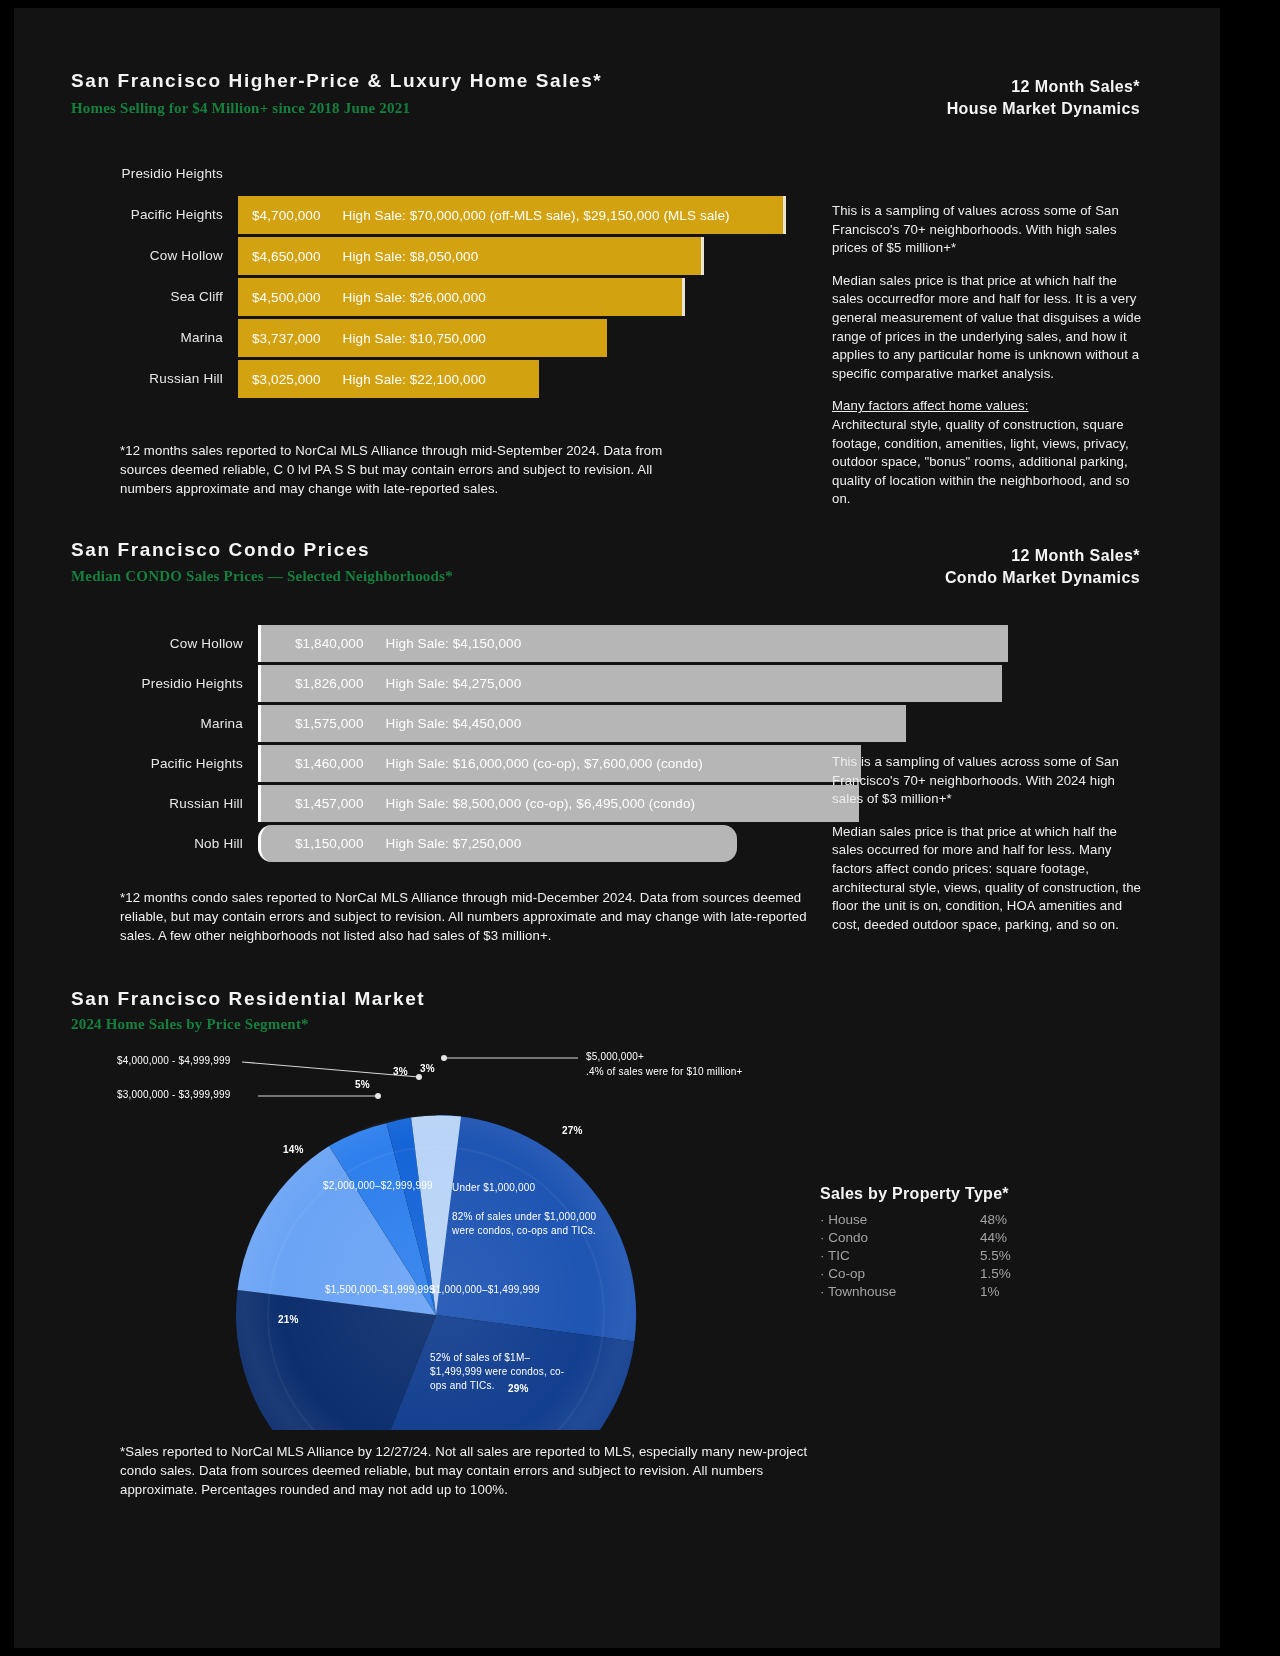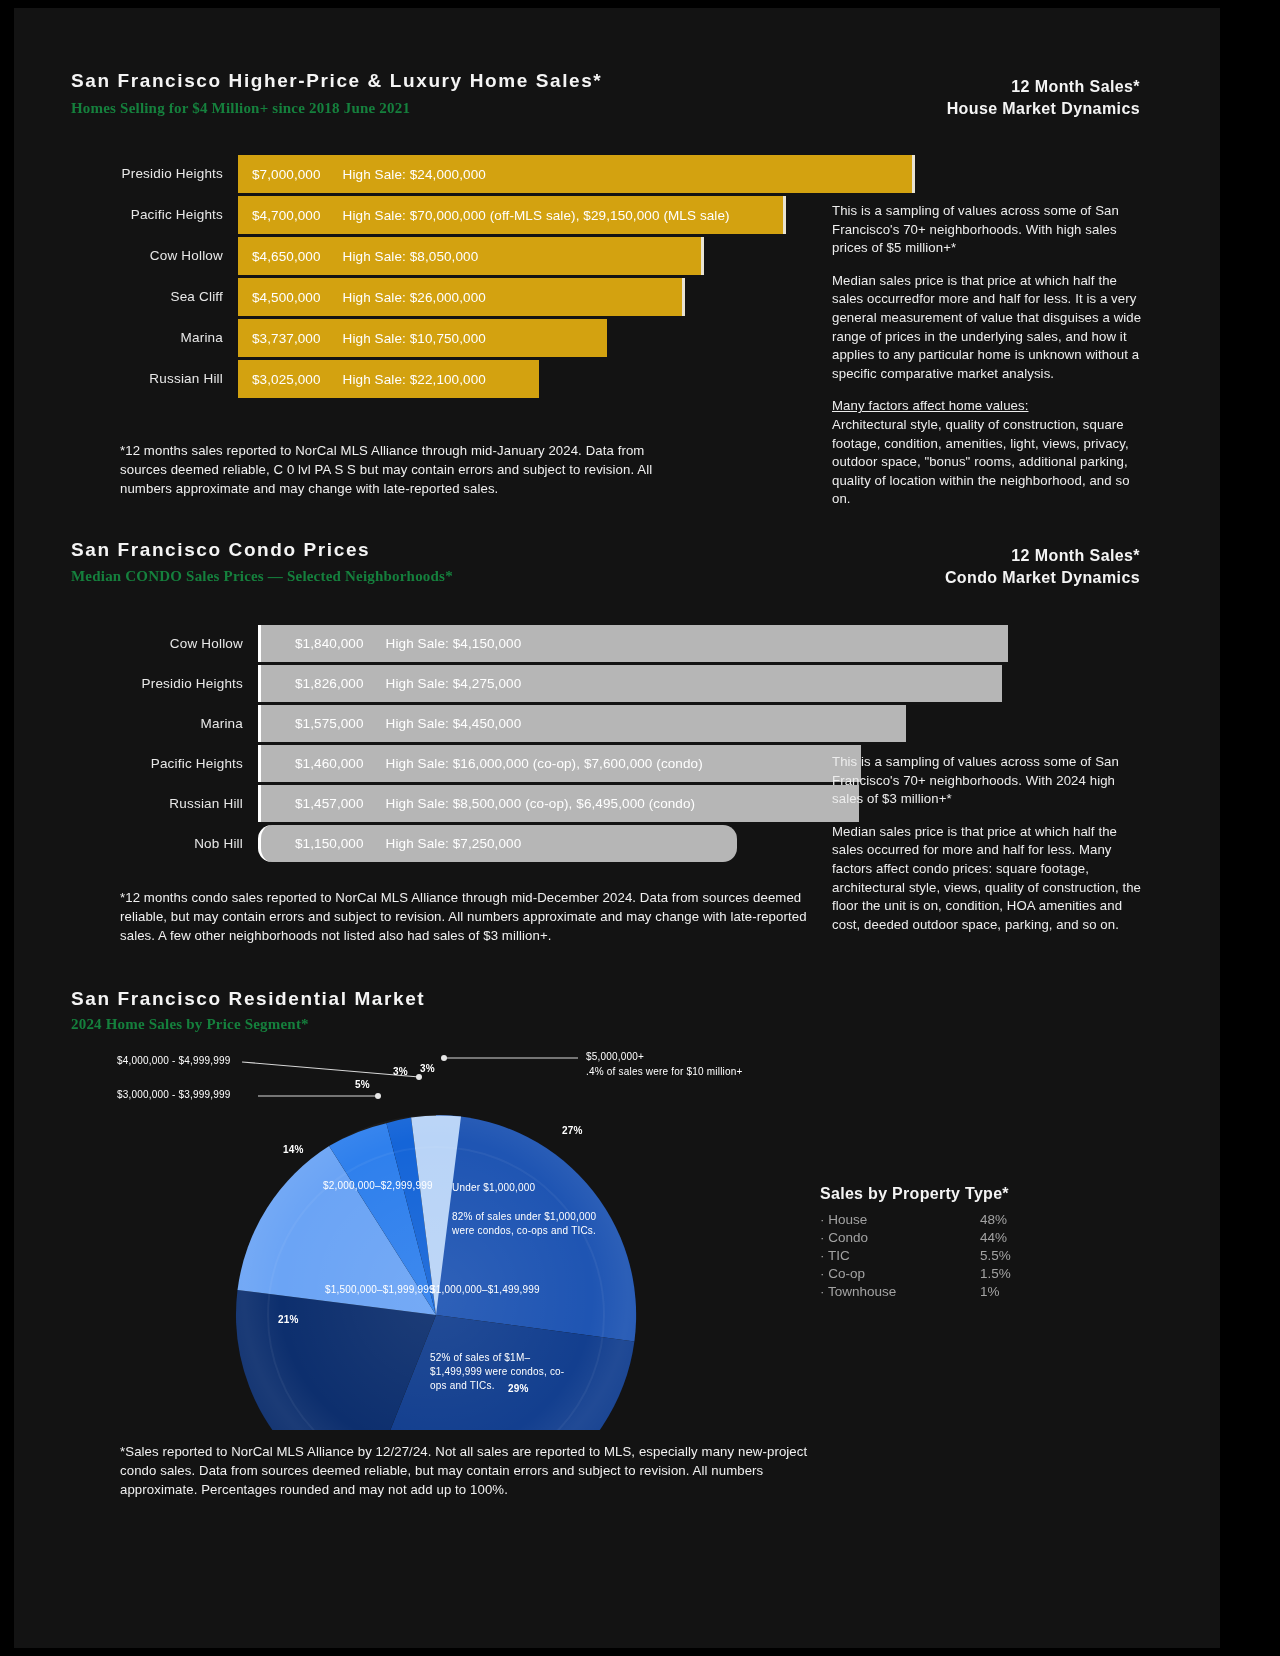--- a/index.html
+++ b/index.html
@@ -85,24 +85,20 @@
 
   <div class="right-head" style="right:140px;top:76px;width:400px;">
     <div>12 Month Sales*</div>
     <div>House Market Dynamics</div>
   </div>
 
   <div class="barchart gold" style="left:58px;top:155px;width:900px;">
 
     <div class="barrow">
       <div class="barlabel">Presidio Heights</div>
-      <div class="bar capped" style="width:674px;">
-        <span class="med">$7,000,000</span>
-        <span class="hi">High Sale:  $24,000,000</span>
-      </div>
     </div>
 
     <div class="barrow">
       <div class="barlabel">Pacific Heights</div>
       <div class="bar capped" style="width:545px;">
         <span class="med">$4,700,000</span>
         <span class="hi">High Sale:  $70,000,000 (off-MLS sale), $29,150,000 (MLS sale)</span>
       </div>
     </div>
 
@@ -141,21 +137,21 @@
 
   <div class="sidetext" style="left:832px;top:202px;width:320px;">
     <p>This is a sampling of values across some of San Francisco's 70+ neighborhoods. With high sales prices of $5 million+*</p>
     <p>Median sales price is that price at which half the sales occurredfor more and half for less. It is a very general measurement of value that disguises a wide range of prices in the underlying sales, and how it applies to any particular home is unknown without a specific comparative market analysis.</p>
     <p>
       <u>Many factors affect home values:</u><br>
       <span>Architectural style, quality of construction, square footage, condition, amenities, light, views, privacy, outdoor space, "bonus" rooms, additional parking, quality of location within the neighborhood, and so on.</span>
     </p>
   </div>
 
-  <div class="foot" style="left:120px;top:441px;width:565px;">*12 months sales reported to NorCal MLS Alliance through mid-January 2024. Data from sources deemed reliable, C 0 lvl PA S S but may contain errors and subject to revision. All numbers approximate and may change with late-reported sales.</div>
+  <div class="foot" style="left:120px;top:441px;width:565px;">*12 months sales reported to NorCal MLS Alliance through mid-September 2024. Data from sources deemed reliable, C 0 lvl PA S S but may contain errors and subject to revision. All numbers approximate and may change with late-reported sales.</div>
 
   <div class="h1" style="position:absolute;left:71px;top:539px;">San Francisco Condo Prices</div>
   <div class="h2" style="position:absolute;left:71px;top:568px;">Median CONDO Sales Prices — Selected Neighborhoods*</div>
 
   <div class="right-head" style="right:140px;top:545px;width:400px;">
     <div>12 Month Sales*</div>
     <div>Condo Market Dynamics</div>
   </div>
 
   <div class="barchart grey" style="left:78px;top:625px;width:950px;">

